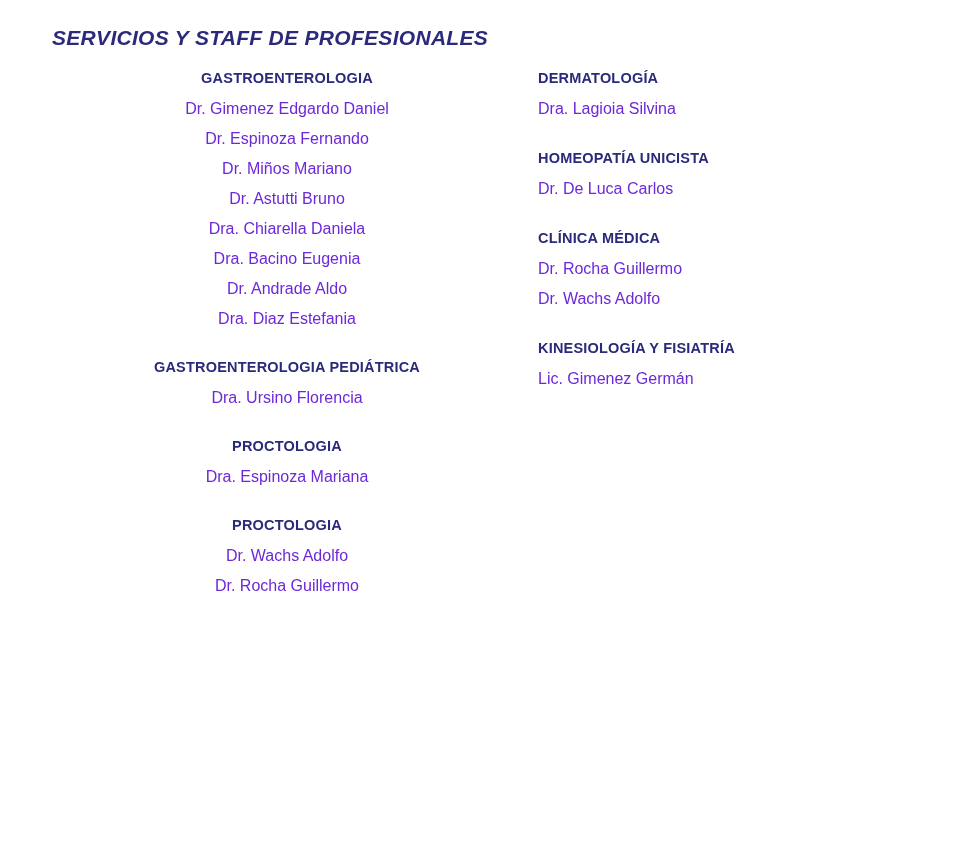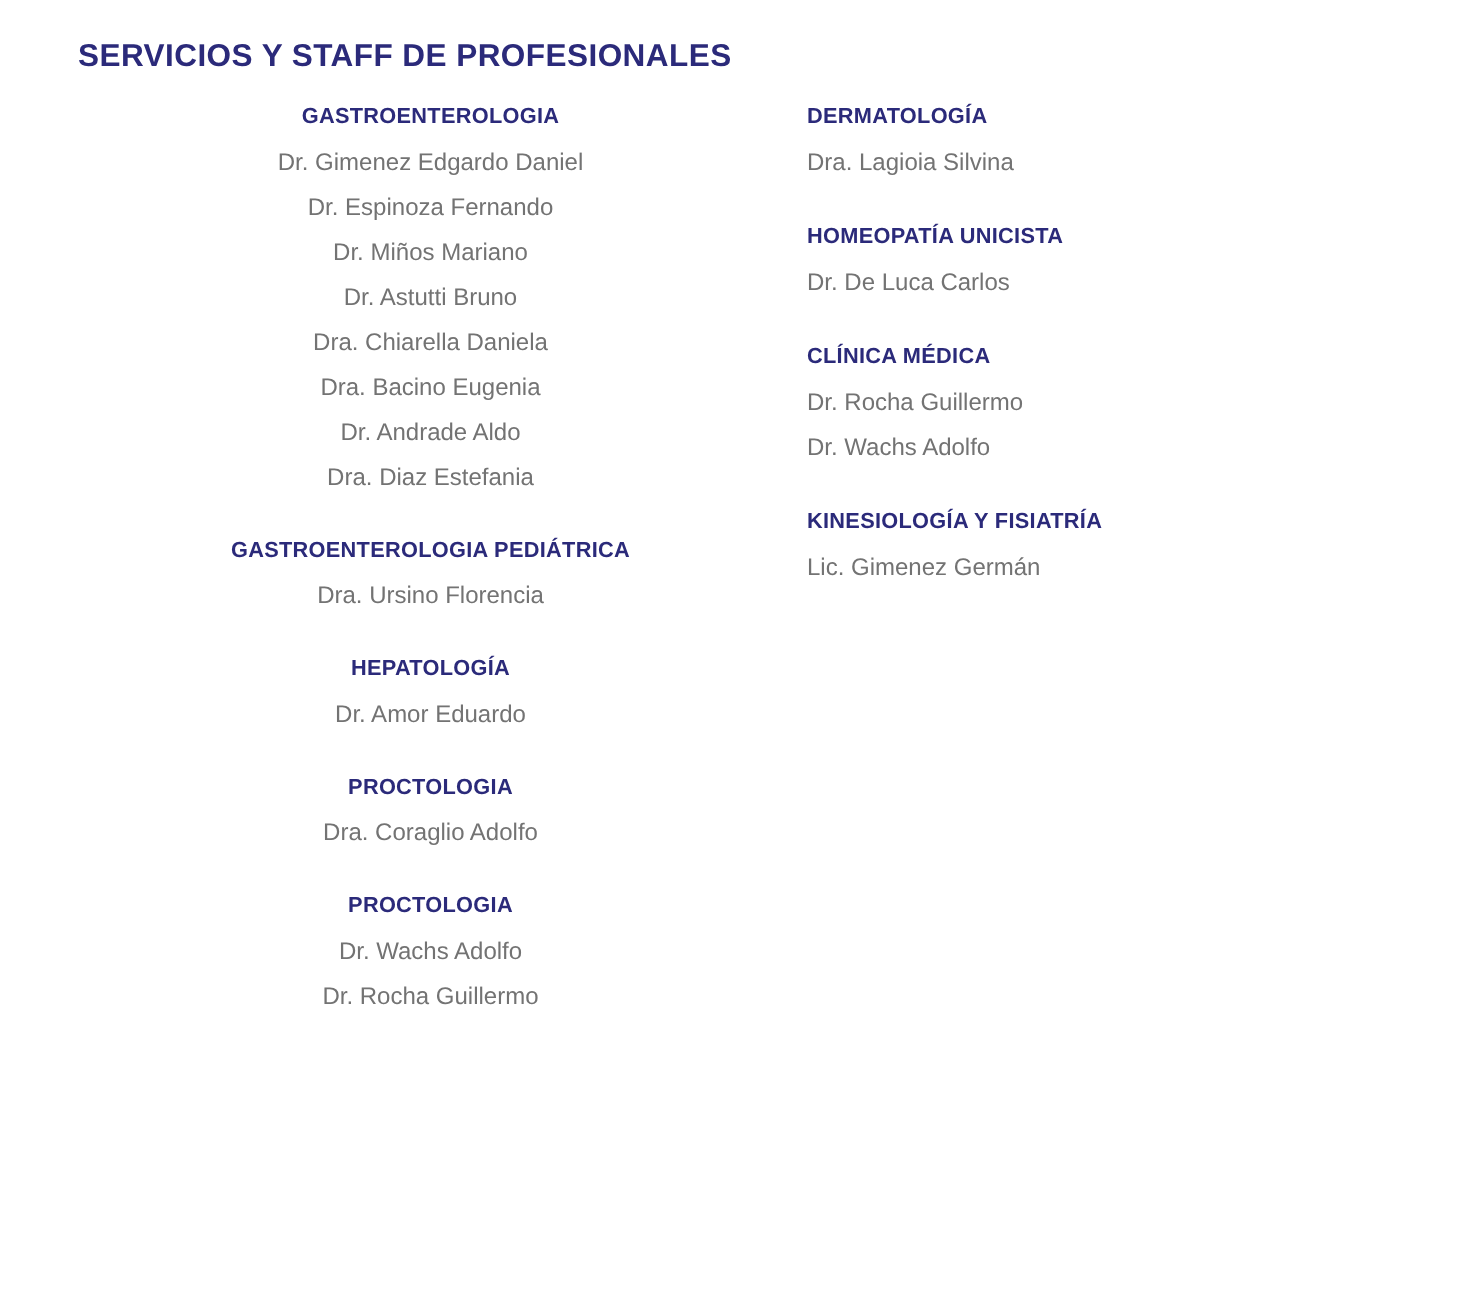--- a/index.html
+++ b/index.html
@@ -23,20 +23,21 @@
   }
   .page-title {
     position: absolute;
     left: 52px;
     top: 26px;
     font-size: 21px;
     font-weight: bold;
     letter-spacing: 0.3px;
     color: #2b2a7a;
     white-space: nowrap;
+    font-style: italic;
   }
   .columns {
     position: absolute;
     left: 0;
     top: 70px;
     width: 980px;
   }
   .column {
     position: absolute;
     top: 0;
@@ -59,21 +60,21 @@
   .section-title {
     font-size: 14.5px;
     font-weight: bold;
     color: #2b2a7a;
     letter-spacing: 0.2px;
     margin-bottom: 8px;
     white-space: nowrap;
   }
   .person {
     font-size: 16px;
-    color: #737373;
+    color: #6d28d9;
     line-height: 30px;
     white-space: nowrap;
   }
   .col-left .section { margin-bottom: 25px; }
 </style>
 </head>
 <body>
 
 <div class="page">
 
@@ -90,26 +91,22 @@
           <div class="person">Dra. Chiarella Daniela</div>
           <div class="person">Dra. Bacino Eugenia</div>
           <div class="person">Dr. Andrade Aldo</div>
           <div class="person">Dra. Diaz Estefania</div>
         </div>
         <div class="section">
           <div class="section-title">GASTROENTEROLOGIA PEDIÁTRICA</div>
           <div class="person">Dra. Ursino Florencia</div>
         </div>
         <div class="section">
-          <div class="section-title">HEPATOLOGÍA</div>
-          <div class="person">Dr. Amor Eduardo</div>
-        </div>
-        <div class="section">
           <div class="section-title">PROCTOLOGIA</div>
-          <div class="person">Dra. Coraglio Adolfo</div>
+          <div class="person">Dra. Espinoza Mariana</div>
         </div>
         <div class="section">
           <div class="section-title">PROCTOLOGIA</div>
           <div class="person">Dr. Wachs Adolfo</div>
           <div class="person">Dr. Rocha Guillermo</div>
         </div>
       </div>
     <div class="column column-right">
         <div class="section">
           <div class="section-title">DERMATOLOGÍA</div>

